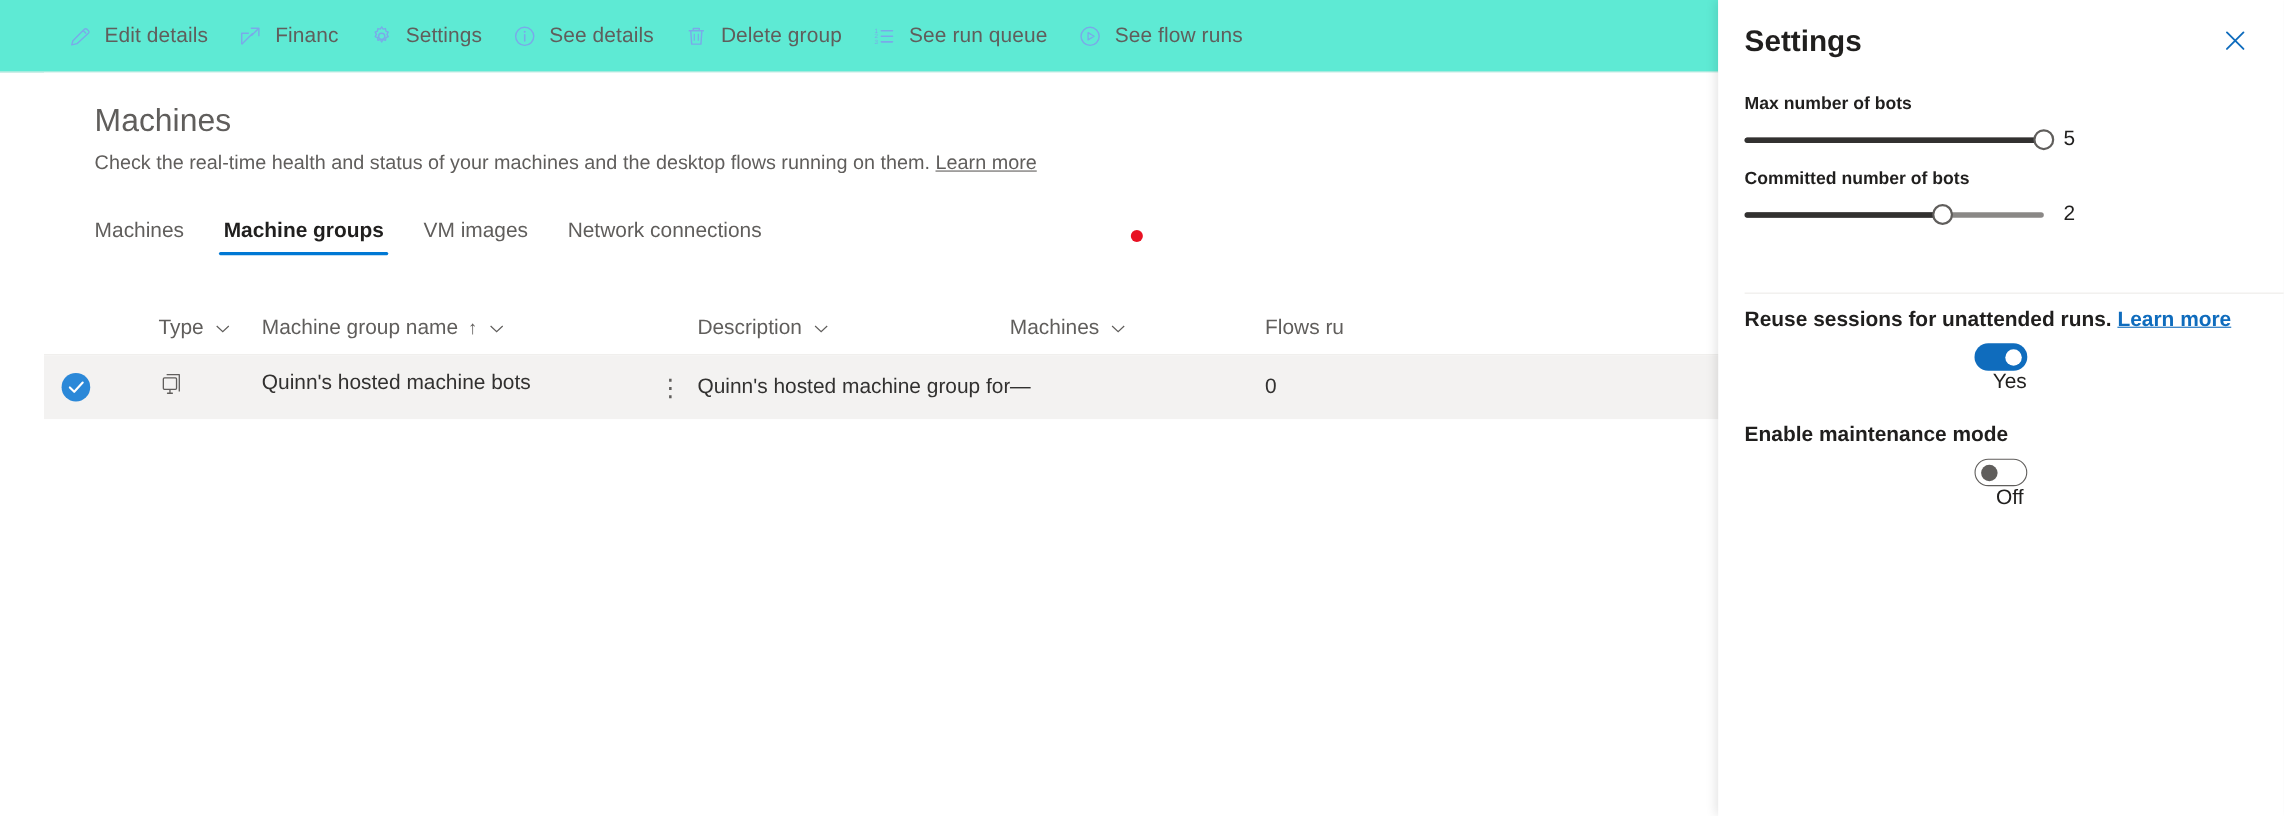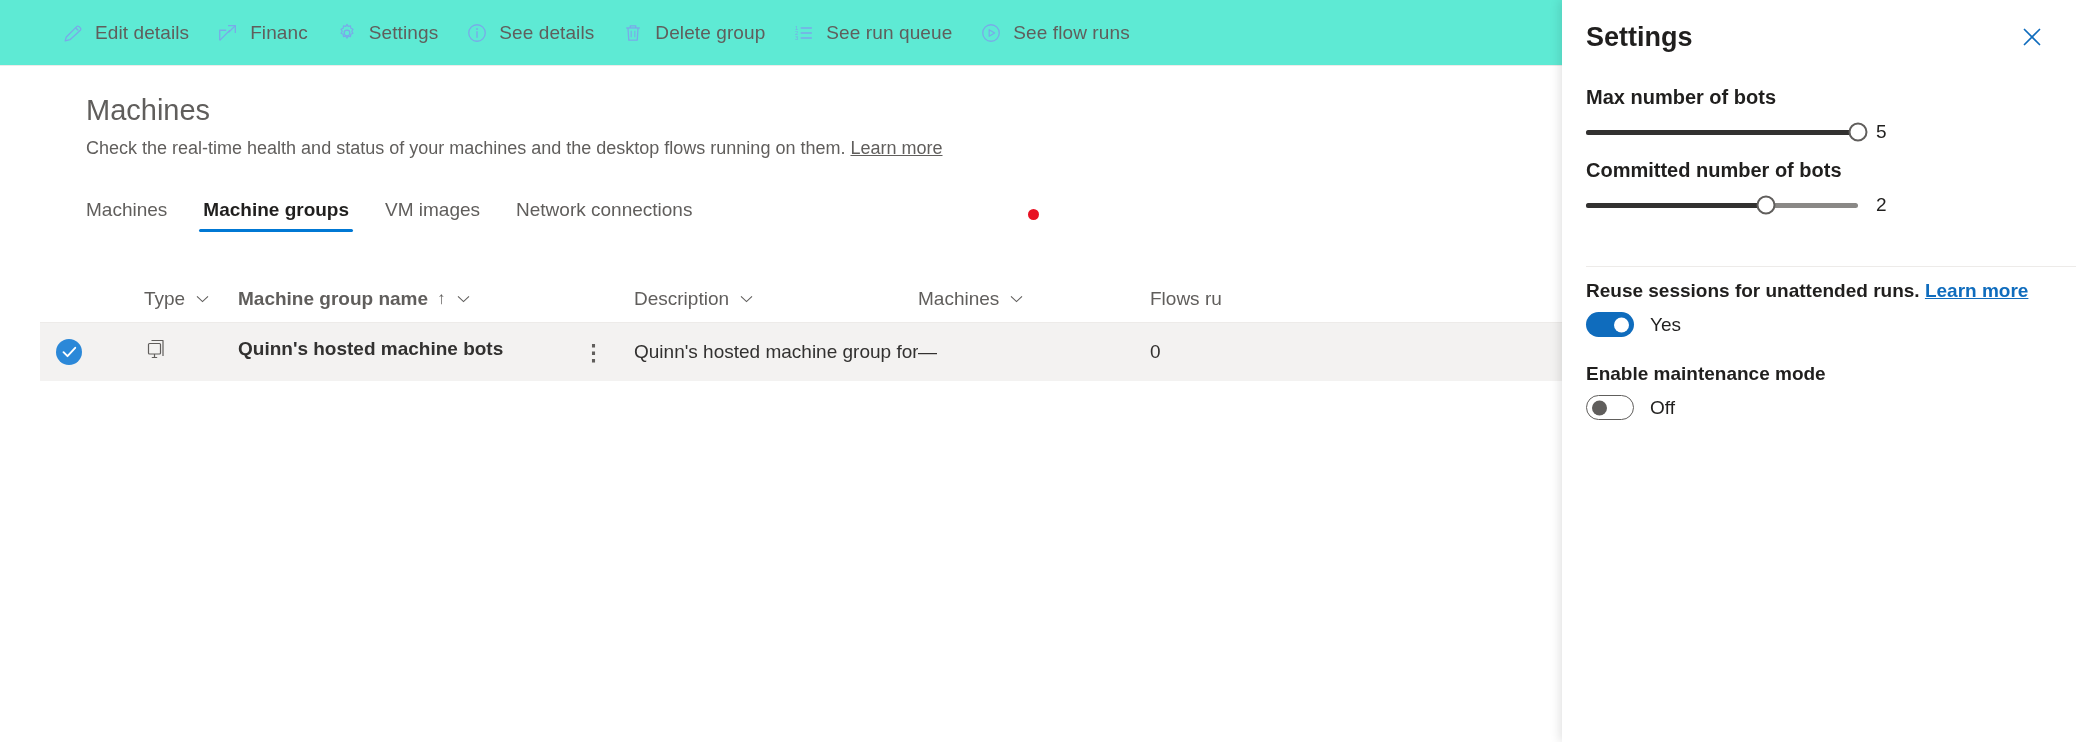--- a/index.html
+++ b/index.html
@@ -157,21 +157,21 @@
     font-size: 19px;
     color: #323130;
     white-space: nowrap;
     overflow: hidden;
   }
 
   
   .c-check { width: 58px; flex: 0 0 58px; display:flex; align-items:center; justify-content:center;}
   .c-head-check { width: 58px; flex: 0 0 58px; }
   .c-type   { width: 140px; flex: 0 0 140px; padding-left: 46px; box-sizing: border-box;}
-  .c-name   { width: 396px; flex: 0 0 396px; display:flex; justify-content:space-between; padding-right:30px; box-sizing:border-box;font-weight:bold;}
+  .c-name   { width: 396px; flex: 0 0 396px; display:flex; justify-content:space-between; padding-right:14px; box-sizing:border-box;}
   .c-desc   { width: 284px; flex: 0 0 284px; }
   .c-mach   { width: 232px; flex: 0 0 232px; }
   .c-flows  { width: 200px; flex: 0 0 200px; }
 
   .checkmark-circle {
     width: 26px; height: 26px;
     border-radius: 50%;
     background: #2b88d8;
     display: flex;
     align-items: center;
@@ -216,21 +216,21 @@
   }
   #panel-close {
     width: 40px; height: 40px;
     display: flex;
     align-items: center;
     justify-content: center;
     cursor: pointer;
   }
   .panel-body { padding: 0 24px; box-sizing: border-box; }
   .field-label {
-    font-size: 20px;
+    font-size: 16px;
     font-weight: 600;
     color: #201f1e;
     margin: 0 0 12px 0;
   }
   .slider-row {
     display: flex;
     align-items: center;
     margin-bottom: 16px;
   }
   .slider-track {
@@ -275,20 +275,21 @@
     margin: 26px 0 10px 0;
   }
   .toggle-label a {
     color: #0f6cbd;
     text-decoration: underline;
     font-weight: 600;
   }
   .toggle-row {
     display: flex;
     align-items: center;
+    flex-direction: column;
   }
   .toggle {
     width: 48px; height: 25px;
     border-radius: 13px;
     position: relative;
     cursor: pointer;
     flex: 0 0 auto;
   }
   .toggle.on { background: #0f6cbd; }
   .toggle.off {

